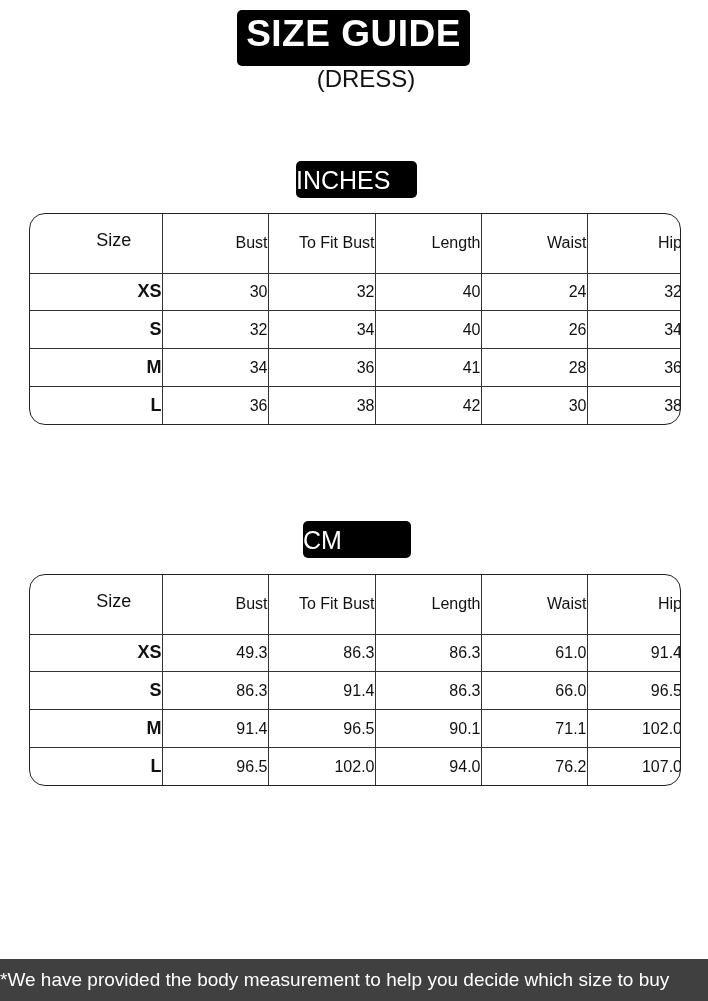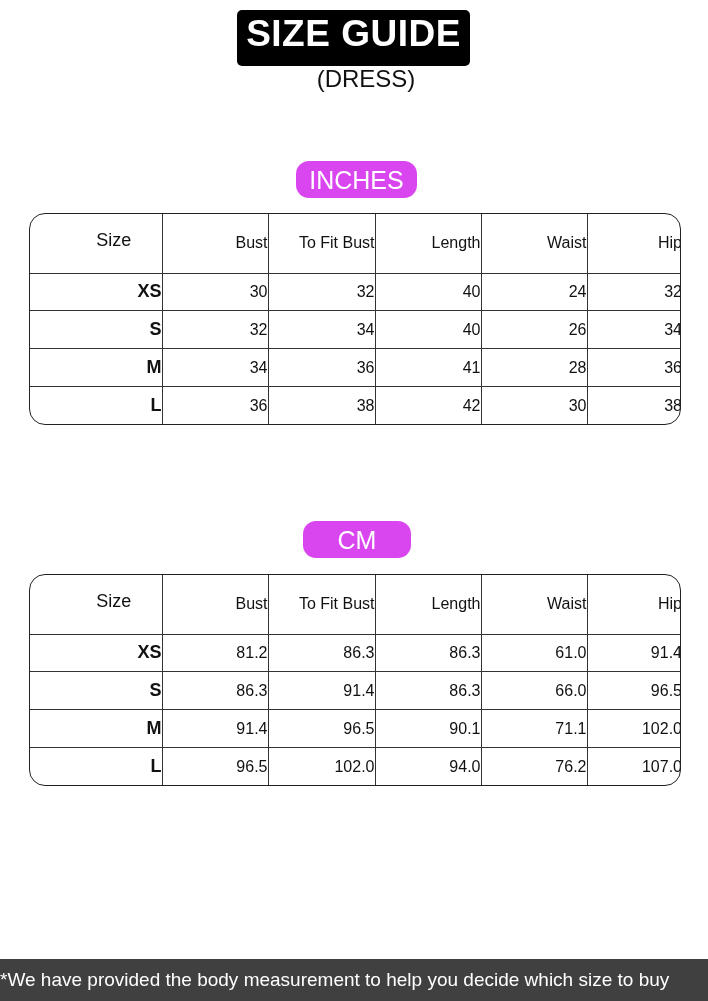--- a/index.html
+++ b/index.html
@@ -10,22 +10,22 @@
     position:absolute; left:237px; top:10px; width:233px; height:56px;
     background:#000; border-radius:5px; color:#fff;
     font-weight:bold; font-size:37px; line-height:48px; text-align:center;
     letter-spacing:0.5px;
   }
   .subtitle {
     position:absolute; left:0; width:708px; top:64px; text-align:center;
     font-size:24px; line-height:30px; color:#111;margin-left:12px;
   }
   .unit-badge {
-    position:absolute; height:37px; background:#d946ef; border-radius:13px;
-    color:#fff; font-size:25px; line-height:38px; text-align:center;
+    position:absolute; height:37px; background:#000000; border-radius:5px;
+    color:#fff; font-size:25px; line-height:38px; text-align:left;
   }
   .unit-inches { left:296px; top:161px; width:121px; }
   .unit-cm { left:303px; top:521px; width:108px; }
 
   .size-table {
     position:absolute; left:29px; width:652px;
     border:1.6px solid #222; border-radius:16px; overflow:hidden;
   }
   .table-inches { top:213px; height:212px; }
   .table-cm { top:574px; height:212px; }
@@ -127,21 +127,21 @@
         <tr>
       <th class="size-col">Size</th>
       <th>Bust</th>
       <th>To Fit Bust</th>
       <th>Length</th>
       <th>Waist</th>
       <th>Hip</th>
     </tr>
     <tr>
       <td class="size-cell">XS</td>
-      <td>81.2</td>
+      <td>49.3</td>
       <td>86.3</td>
       <td>86.3</td>
       <td>61.0</td>
       <td>91.4</td>
     </tr>
     <tr>
       <td class="size-cell">S</td>
       <td>86.3</td>
       <td>91.4</td>
       <td>86.3</td>

